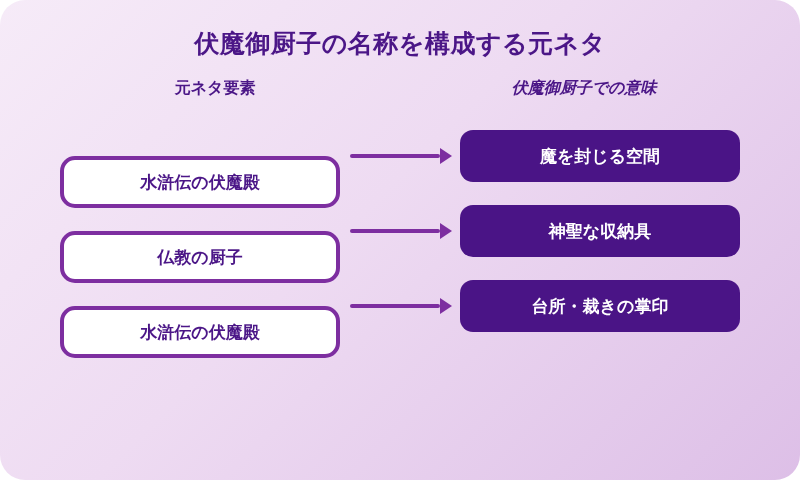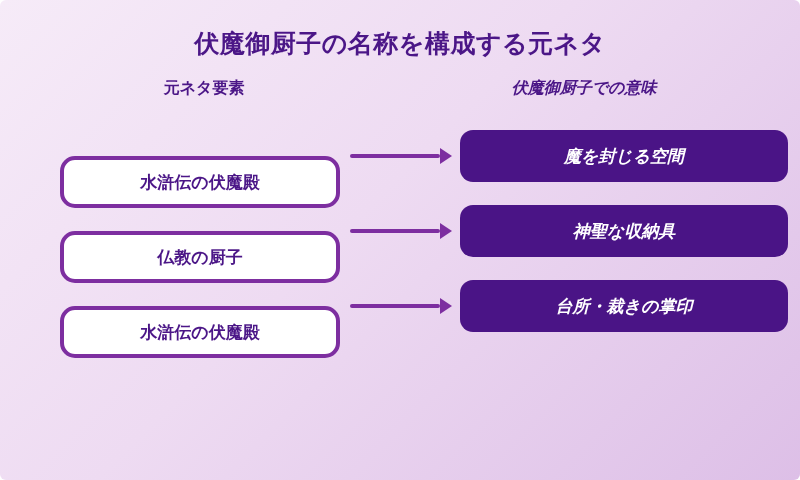--- a/index.html
+++ b/index.html
@@ -10,21 +10,21 @@
   }
   .canvas {
     position: relative;
     width: 800px;
     height: 480px;
     overflow: hidden;
   }
   .card {
     position: absolute;
     inset: 0;
-    border-radius: 6px;
+    border-radius: 25px;
     background: linear-gradient(135deg, #f6ebf8 0%, #eedbf2 45%, #ddbfe7 100%);
   }
   .title {
     position: absolute;
     top: 27px;
     left: 0;
     width: 100%;
     text-align: center;
     font-size: 25px;
     font-weight: bold;
@@ -33,21 +33,21 @@
   }
   .col-header {
     position: absolute;
     top: 78px;
     width: 280px;
     text-align: center;
     font-size: 16px;
     font-weight: bold;
     color: #4b1687;
   }
-  .col-header.left  { left: 64px; }
+  .col-header.left  { left: 75px; }
   .col-header.right { left: 444px; font-style: italic; }
   .row { position: absolute; left: 0; width: 100%; height: 52px; }
   .row.r0 { top: 130px; }
   .row.r1 { top: 205px; }
   .row.r2 { top: 280px; }
   .row.r3 { top: 355px; }
   .src-box {
     position: absolute;
     left: 60px;
     top: 0;
@@ -62,32 +62,31 @@
     justify-content: center;
     font-size: 17px;
     font-weight: bold;
     color: #4b1687;
     margin-top: 26px;
   }
   .dst-box {
     position: absolute;
     left: 460px;
     top: 0;
-    width: 328px;
+    width: 280px;
     height: 52px;
     box-sizing: border-box;
     background: #4a1486;
     border-radius: 13px;
     display: flex;
     align-items: center;
     justify-content: center;
     font-size: 17px;
     font-weight: bold;
     color: #ffffff;
-    font-style: italic;
   }
   .arrow {
     position: absolute;
     left: 350px;
     top: 24px;
     width: 102px;
     height: 4px;
   }
   .arrow .shaft {
     position: absolute;

